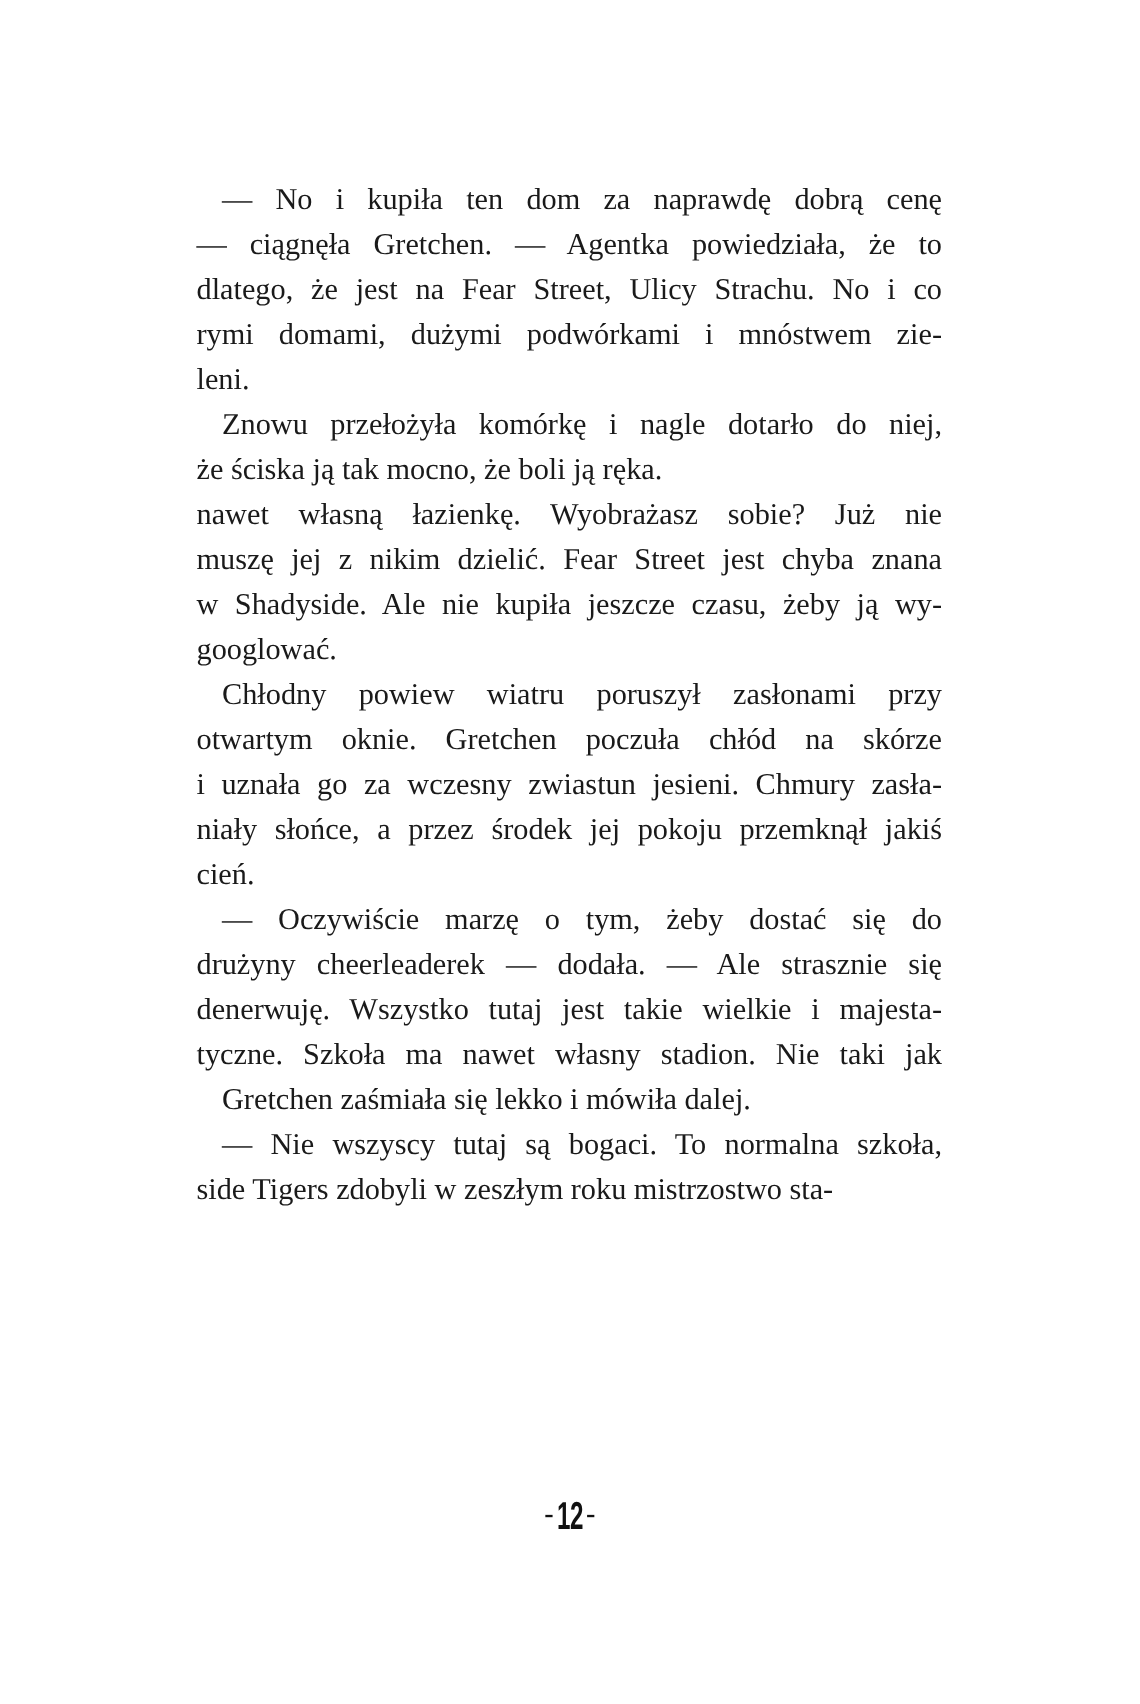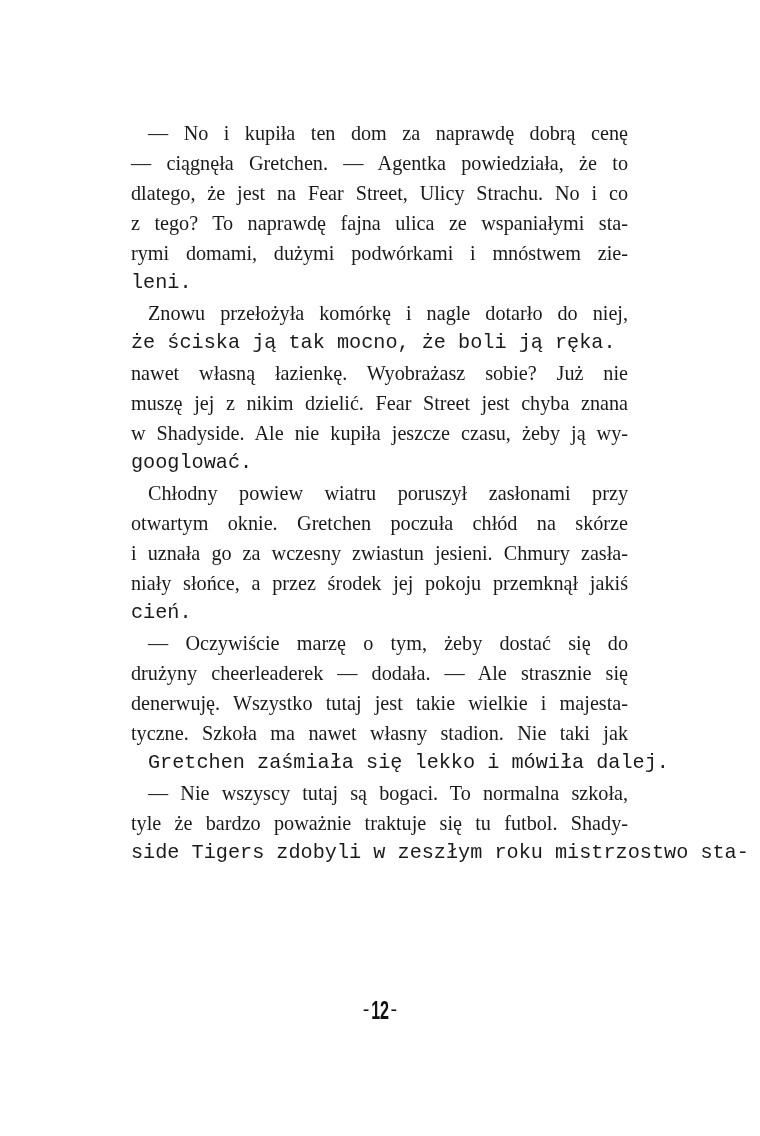--- a/index.html
+++ b/index.html
@@ -35,21 +35,20 @@
   }
   
   .line {
     display: block;
     text-align: justify;
     text-align-last: justify;
     white-space: pre;
   }
   .line.last {
     text-align-last: left;
-    font-family: Liberation Mono, monospace;
   }
   .line.indent {
     text-indent: 17px;
   }
   .page-number {
     position: absolute;
     left: 0;
     right: 0;
     top: 995px;
     text-align: center;
@@ -73,21 +72,20 @@
 </head>
 <body>
 
 <div class="page">
 
   <div class="text-column">
       <p class="para">
         <span class="line indent">— No i kupiła ten dom za naprawdę dobrą cenę</span>
         <span class="line">— ciągnęła Gretchen. — Agentka powiedziała, że to</span>
         <span class="line">dlatego, że jest na Fear Street, Ulicy Strachu. No i co</span>
-        <span class="line">z tego? To naprawdę fajna ulica ze wspaniałymi sta-</span>
         <span class="line">rymi domami, dużymi podwórkami i mnóstwem zie-</span>
         <span class="line last">leni.</span>
       </p>
       <p class="para">
         <span class="line indent">Znowu przełożyła komórkę i nagle dotarło do niej,</span>
         <span class="line last">że ściska ją tak mocno, że boli ją ręka.</span>
       </p>
       <p class="para">
         <span class="line">nawet własną łazienkę. Wyobrażasz sobie? Już nie</span>
         <span class="line">muszę jej z nikim dzielić. Fear Street jest chyba znana</span>
@@ -105,21 +103,20 @@
         <span class="line indent">— Oczywiście marzę o tym, żeby dostać się do</span>
         <span class="line">drużyny cheerleaderek — dodała. — Ale strasznie się</span>
         <span class="line">denerwuję. Wszystko tutaj jest takie wielkie i majesta-</span>
         <span class="line">tyczne. Szkoła ma nawet własny stadion. Nie taki jak</span>
       </p>
       <p class="para">
         <span class="line indent last">Gretchen zaśmiała się lekko i mówiła dalej.</span>
       </p>
       <p class="para">
         <span class="line indent">— Nie wszyscy tutaj są bogaci. To normalna szkoła,</span>
-        <span class="line">tyle że bardzo poważnie traktuje się tu futbol. Shady-</span>
         <span class="line last">side Tigers zdobyli w zeszłym roku mistrzostwo sta-</span>
       </p>
     </div>
 
   <div class="page-number">
     <span class="dash">-</span><span>12</span><span class="dash">-</span>
   </div>
 
 </div>
 

